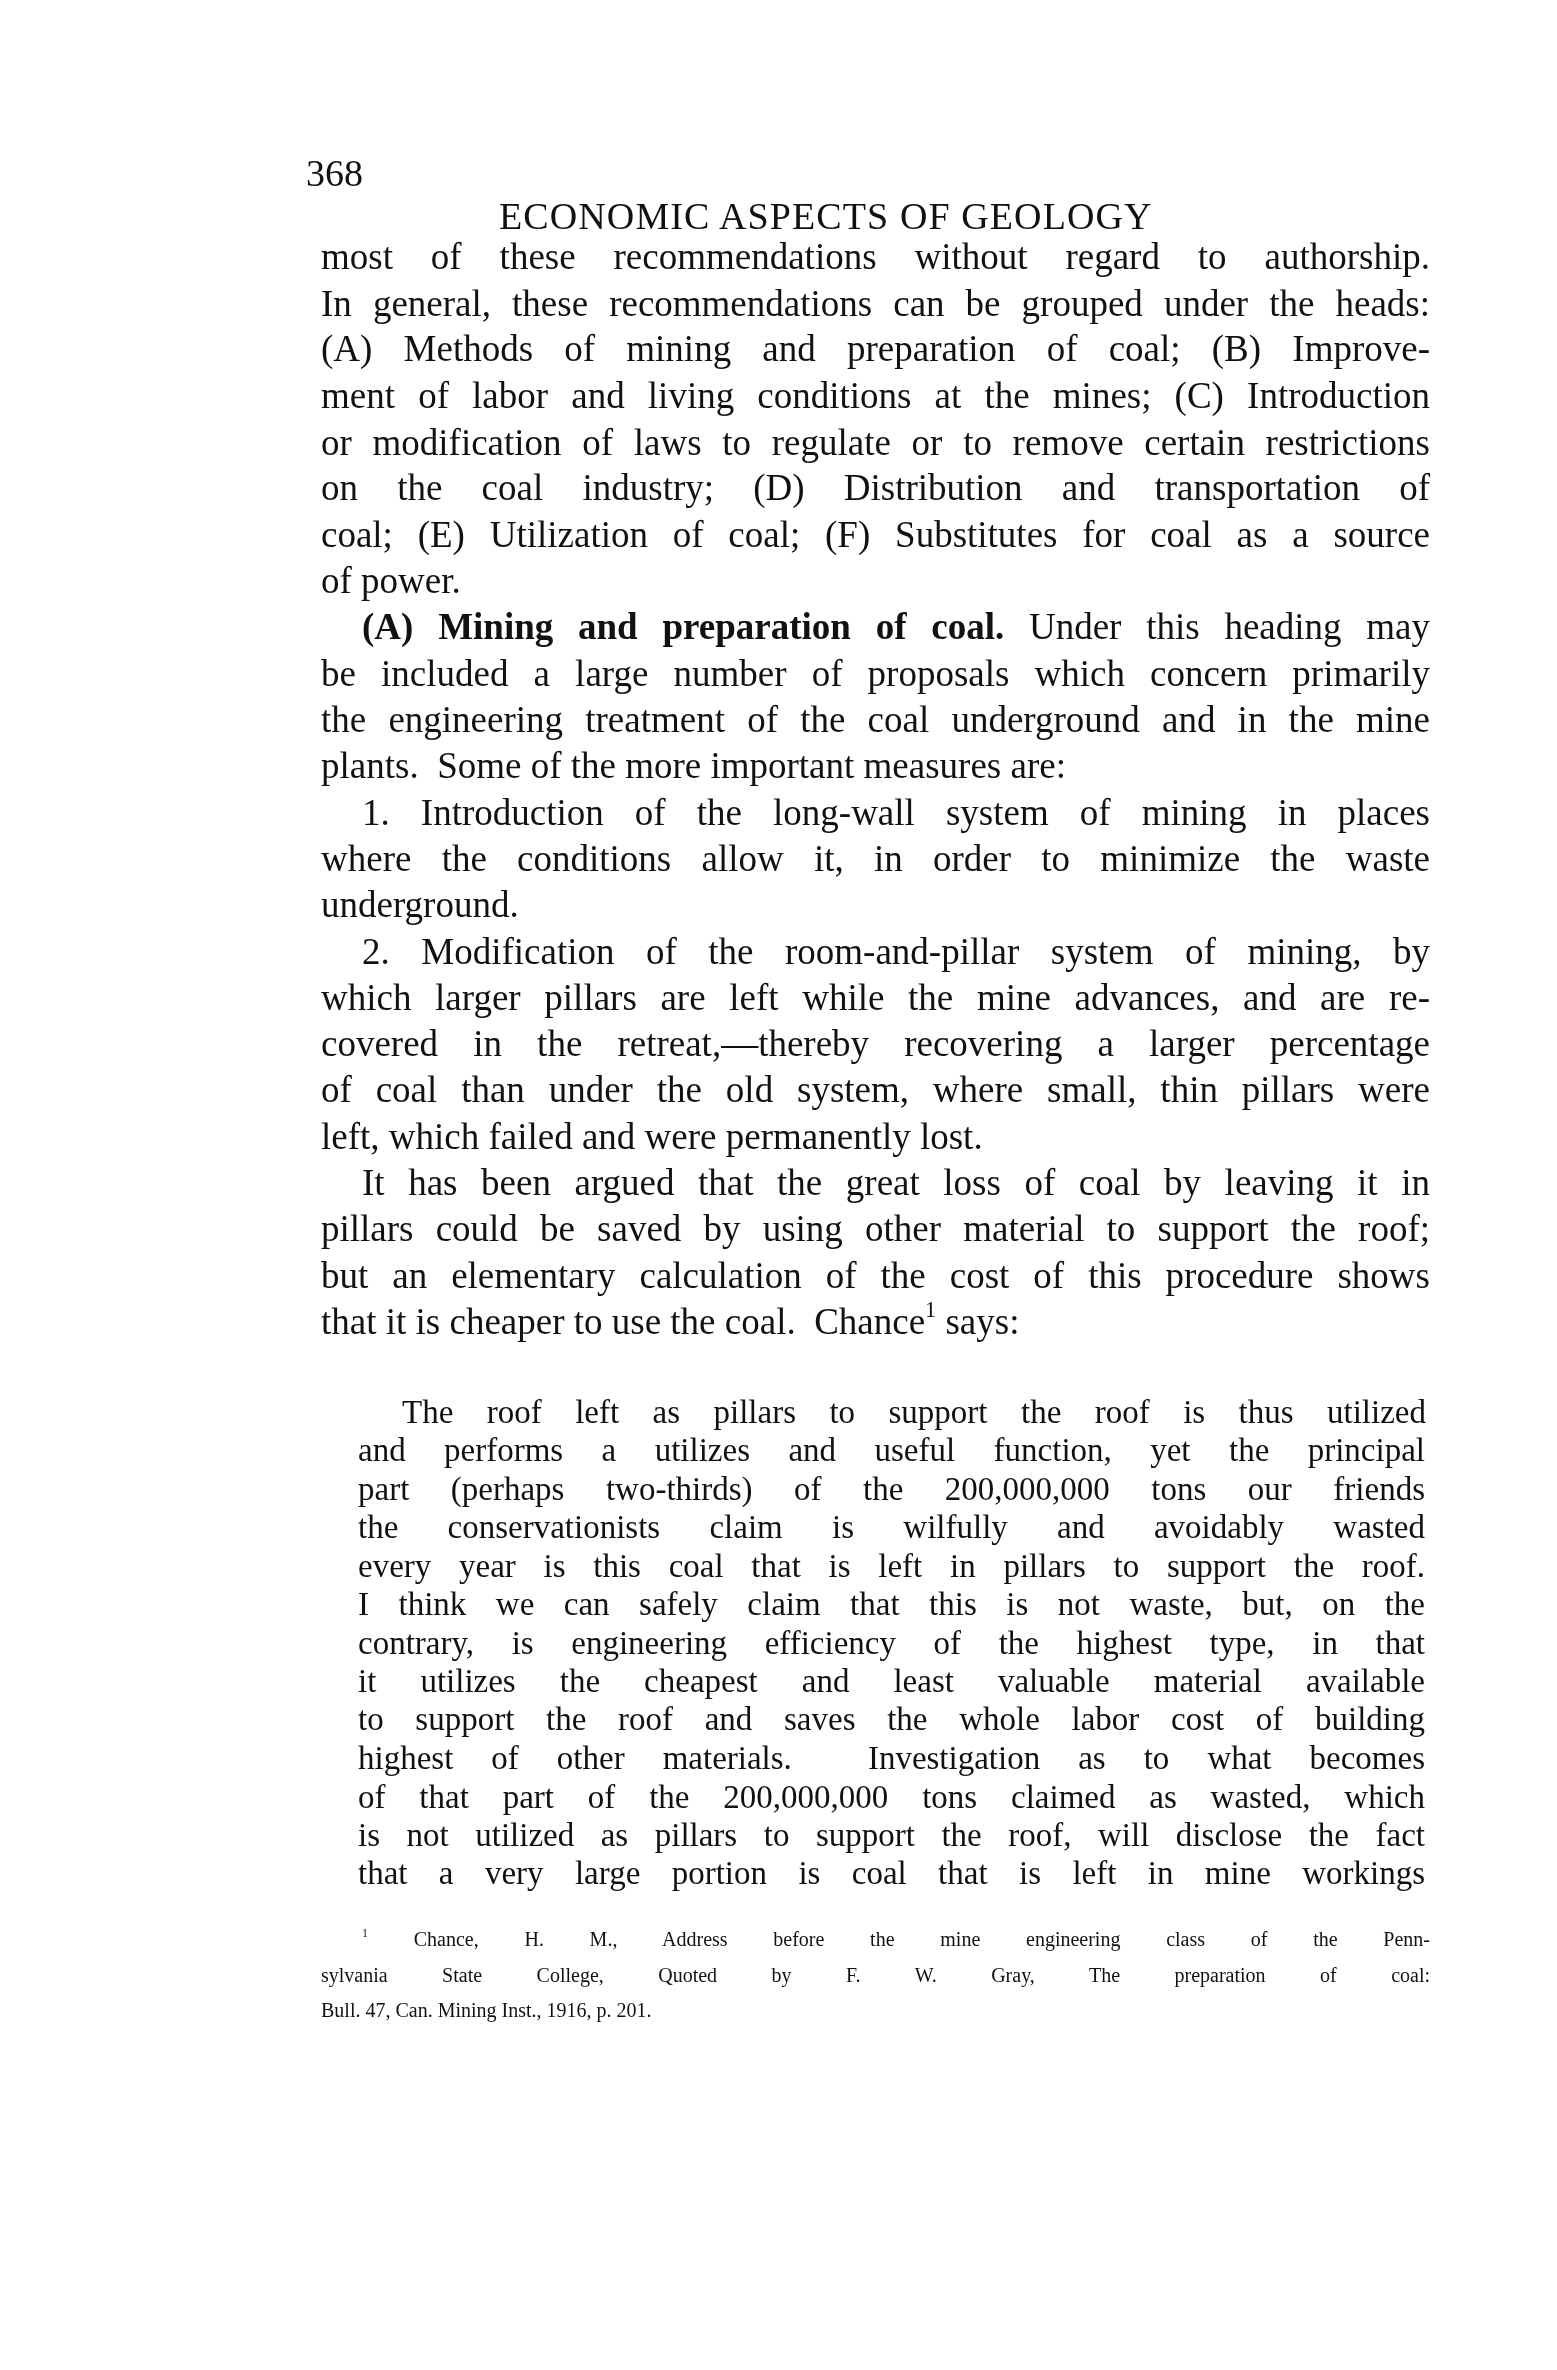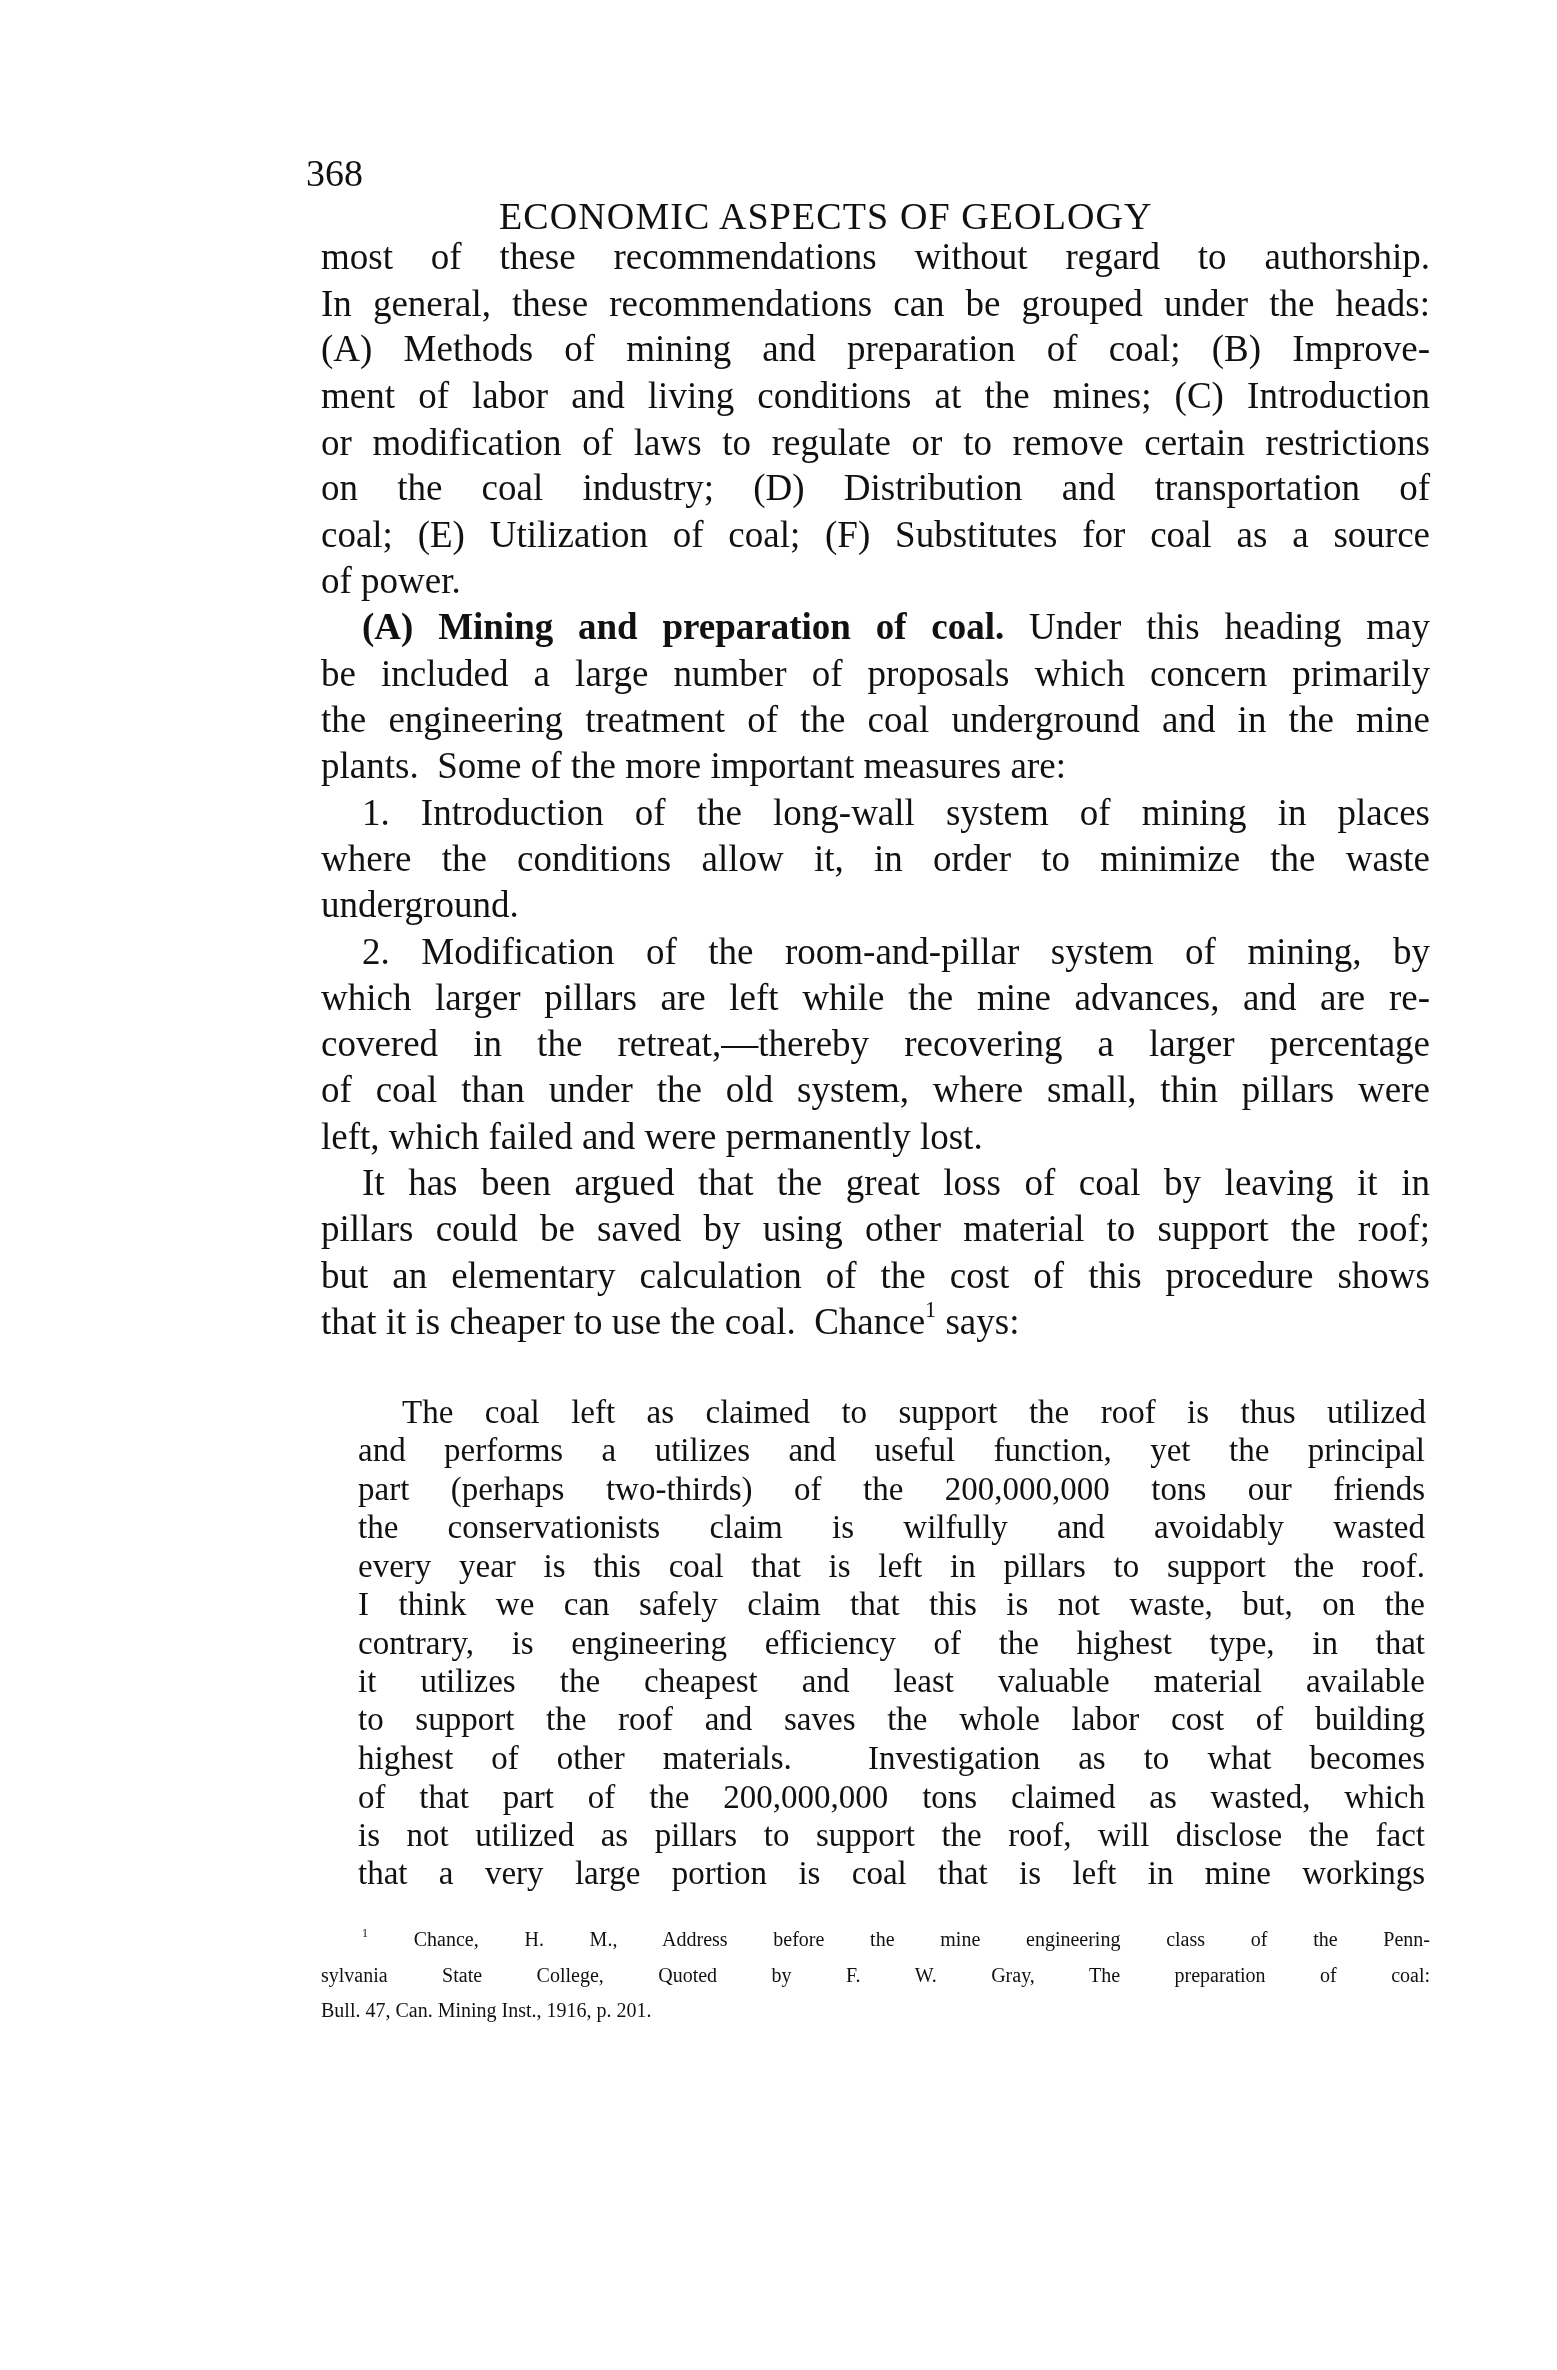--- a/index.html
+++ b/index.html
@@ -79,21 +79,21 @@
   <div>
     <div class="line body-line indent" style="top:1159px">It has been argued that the great loss of coal by leaving it in</div>
     <div class="line body-line" style="top:1205px">pillars could be saved by using other material to support the roof;</div>
     <div class="line body-line" style="top:1252px">but an elementary calculation of the cost of this procedure shows</div>
     <div class="line body-line last" style="top:1298px">
       <span class="seg">that it is cheaper to use the coal.  Chance</span><sup>1</sup><span class="seg"> says:</span>
     </div>
   </div>
 
   <div>
-    <div class="line quote-line indent" style="top:1393px">The coal left as claimed to support the roof is thus utilized</div>
+    <div class="line quote-line indent" style="top:1393px">The roof left as pillars to support the roof is thus utilized</div>
     <div class="line quote-line" style="top:1431px">and performs a utilizes and useful function, yet the principal</div>
     <div class="line quote-line" style="top:1470px">part (perhaps two-thirds) of the 200,000,000 tons our friends</div>
     <div class="line quote-line" style="top:1508px">the conservationists claim is wilfully and avoidably wasted</div>
     <div class="line quote-line" style="top:1547px">every year is this coal that is left in pillars to support the roof.</div>
     <div class="line quote-line" style="top:1585px">I think we can safely claim that this is not waste, but, on the</div>
     <div class="line quote-line" style="top:1624px">contrary, is engineering efficiency of the highest type, in that</div>
     <div class="line quote-line" style="top:1662px">it utilizes the cheapest and least valuable material available</div>
     <div class="line quote-line" style="top:1700px">to support the roof and saves the whole labor cost of building</div>
     <div class="line quote-line seg" style="top:1739px">highest of other materials.  Investigation as to what becomes</div>
     <div class="line quote-line" style="top:1778px">of that part of the 200,000,000 tons claimed as wasted, which</div>

